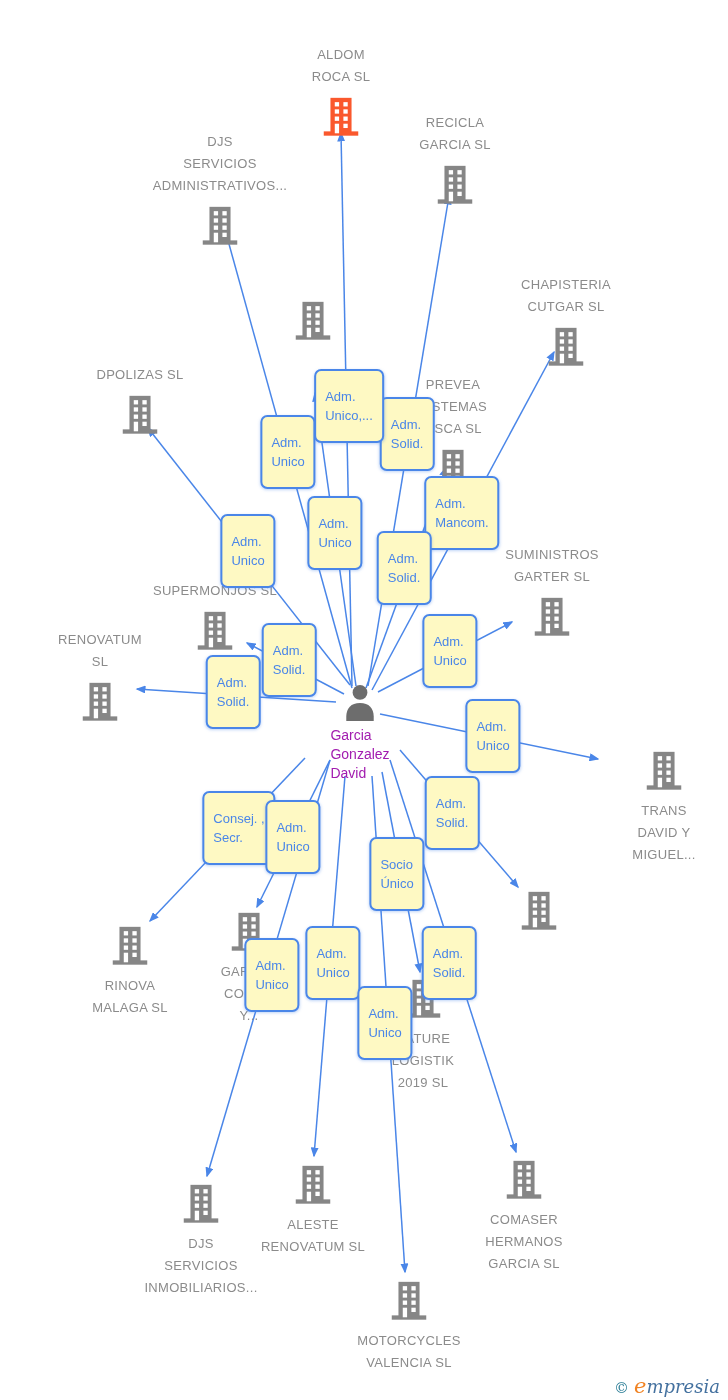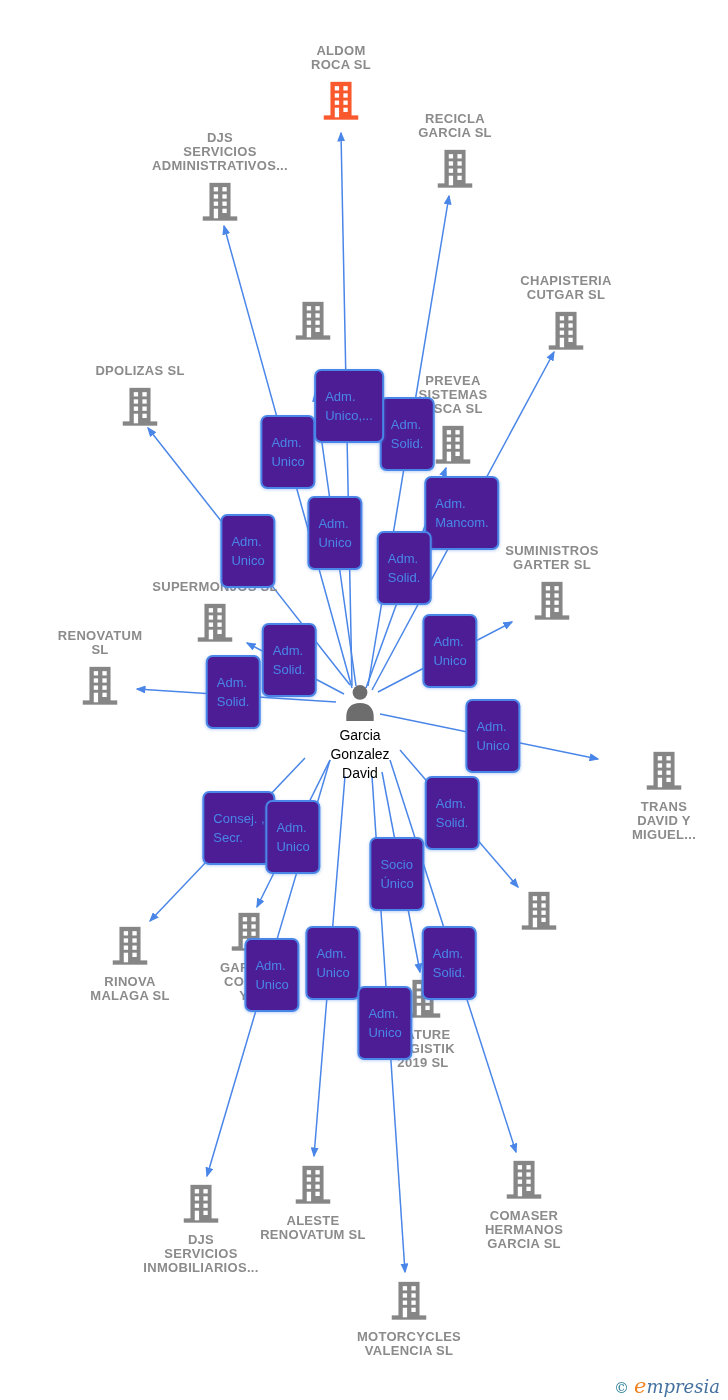--- a/index.html
+++ b/index.html
@@ -6,36 +6,36 @@
   body{
     width:728px;height:1400px;position:relative;background:#ffffff;
     font-family:"Liberation Sans", sans-serif;overflow:hidden;
   }
   #edges{position:absolute;left:0;top:0;width:728px;height:1400px;z-index:1;}
   .node{
     position:absolute;display:flex;flex-direction:column;align-items:center;
     gap:6px;transform:translateX(-50%);width:150px;z-index:2;cursor:pointer;
   }
   .co-name{
-    font-size:13px;line-height:14px;color:#8b8b8b;text-align:center;
-    white-space:pre-line;letter-spacing:.3px;font-weight:700;
+    font-size:13px;line-height:22px;color:#8b8b8b;text-align:center;
+    white-space:pre-line;letter-spacing:.3px;font-weight:400;
   }
   .bld-icon{width:46px;height:46px;color:#868686;display:block;}
   .node.highlight .bld-icon{color:#fa582d;}
   .person-node{
     position:absolute;display:flex;flex-direction:column;align-items:center;
     gap:4px;transform:translateX(-50%);width:120px;z-index:2;cursor:pointer;
   }
   .person-icon{width:34px;height:38px;color:#6d6d6d;display:block;}
   .person-name{
-    font-size:14px;line-height:19px;color:#000000;text-align:center;white-space:pre-line;
+    font-size:14px;line-height:19px;color:#a21caf;text-align:left;white-space:pre-line;
   }
   .edge-label{
     position:absolute;transform:translate(-50%,-50%);z-index:3;
-    background:#4c1d95;border:2px solid #4a86e8;border-radius:7px;
+    background:#fef9c3;border:2px solid #4a86e8;border-radius:7px;
     color:#4a86e8;font-size:13px;line-height:19px;padding:16px 9px;
     white-space:pre-line;text-align:left;cursor:pointer;
     box-shadow:0 1px 3px rgba(74,134,232,.35);
   }
   .watermark{
     position:absolute;right:8px;top:1374px;z-index:4;
     font-family:"DejaVu Serif", serif;font-style:italic;user-select:none;text-align:right;
   }
   .wm-copy{color:#2a7d96;font-size:15px;font-style:normal;margin-right:5px;}
   .wm-first{color:#f08324;font-size:21px;}

